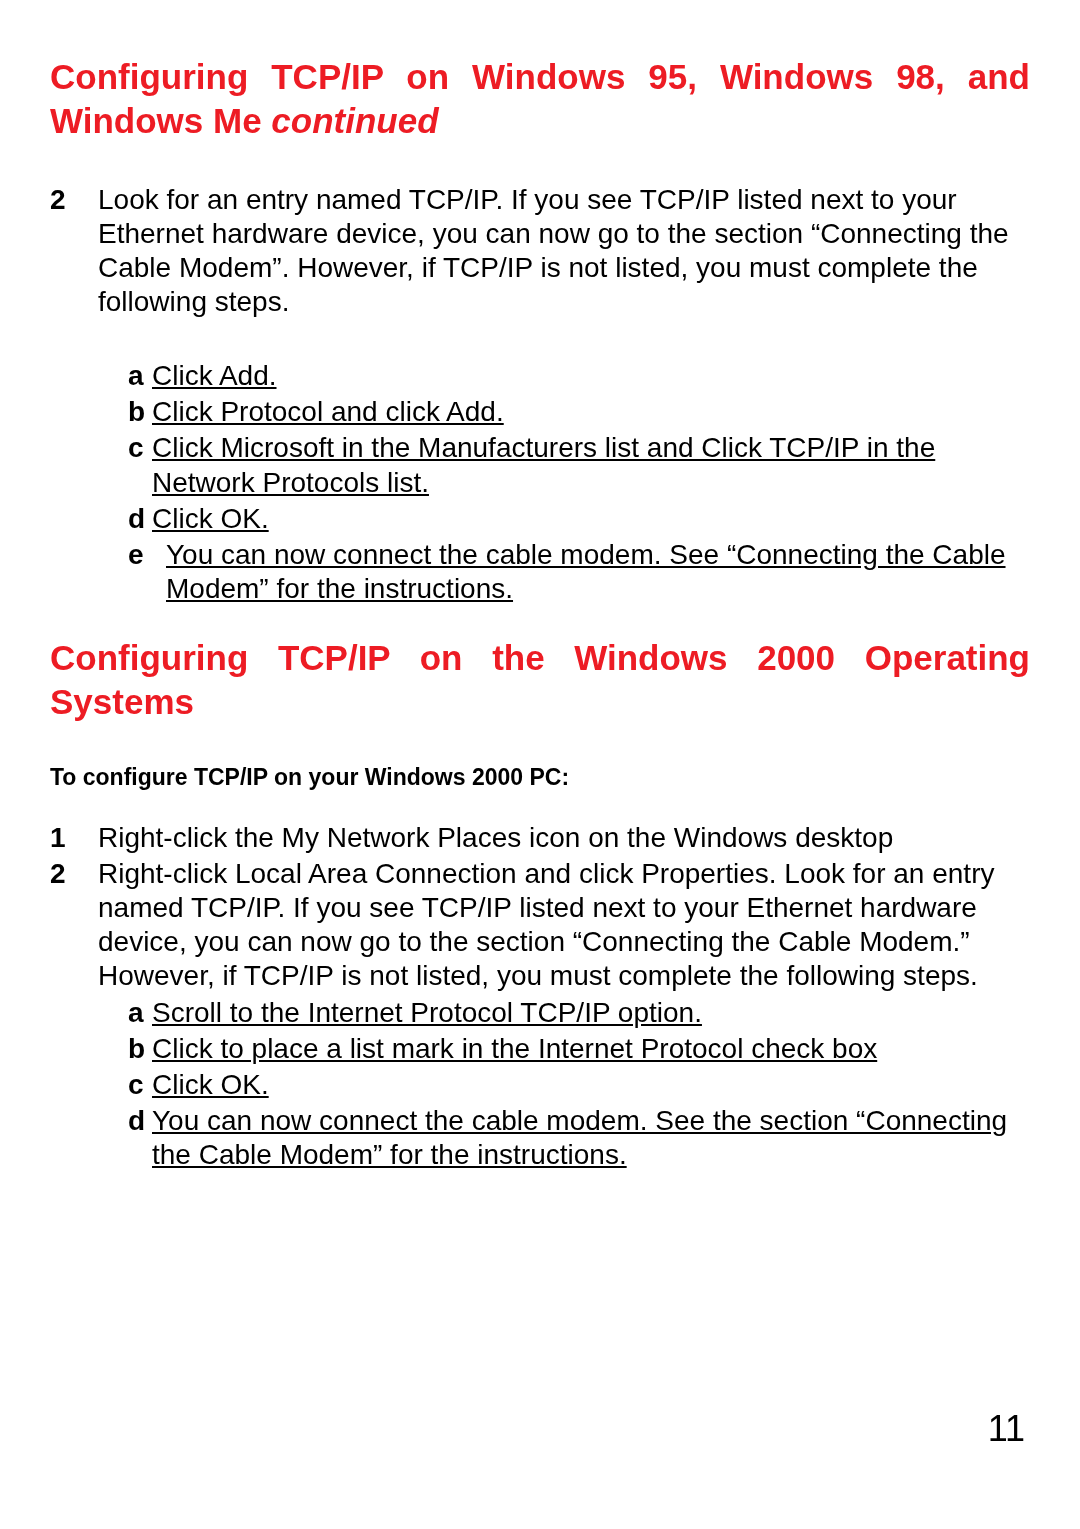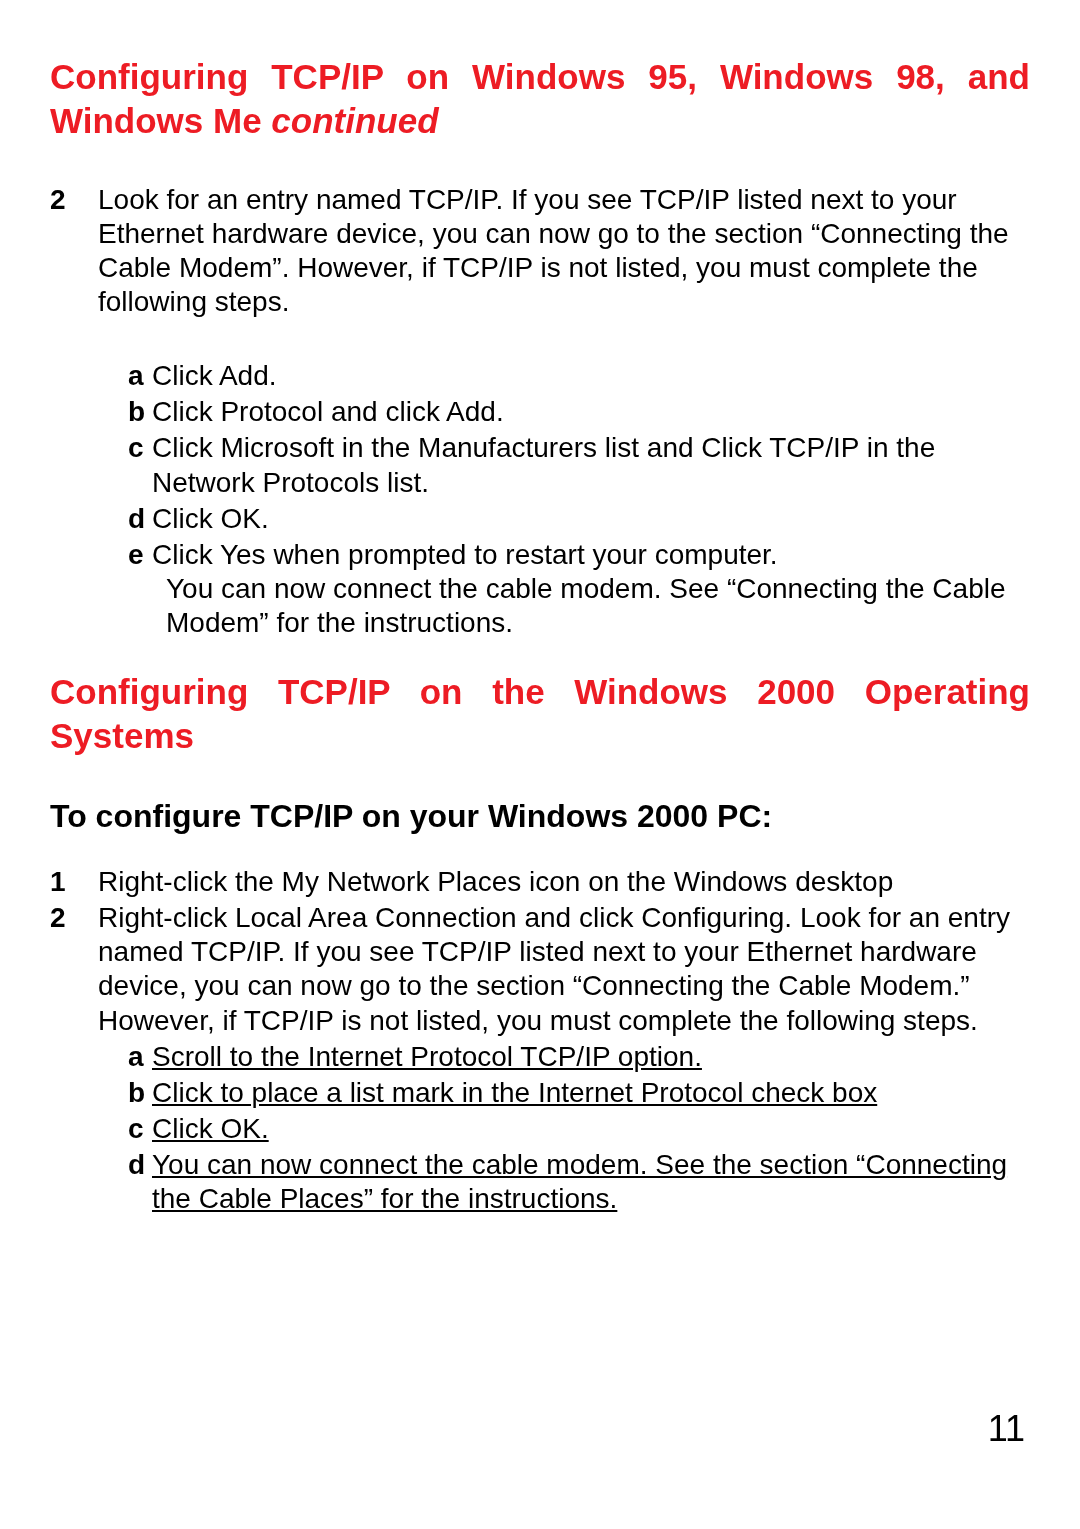--- a/index.html
+++ b/index.html
@@ -30,21 +30,21 @@
   .h-red .continued {
     font-style: italic;
     font-weight: 700;
   }
   .h-red.second {
     margin-top: 30px;
     margin-bottom: 40px;
   }
   .subhead {
     font-weight: 700;
-    font-size: 32px;
+    font-size: 23px;
     margin: 0 0 30px 0;
   }
   .body-text, .step, .substep {
     font-size: 28px;
     line-height: 1.22;
   }
   .step {
     display: flex;
     margin-bottom: 2px;
   }
@@ -62,20 +62,21 @@
   .sublist .substep {
     display: flex;
     margin-bottom: 2px;
   }
   .sublist .substep .letter {
     font-weight: 700;
     min-width: 24px;
   }
   .sublist .substep .txt {
     flex: 1;
+    text-decoration: underline;
   }
   .sublist .substep .txt .cont {
     display: block;
     padding-left: 0;
     margin-left: 14px;
   }
   .sublist2 {
     margin: 0 0 0 78px;
   }
   .sublist2 .substep {
@@ -124,52 +125,51 @@
       <div class="letter">c</div>
       <div class="txt">Click Microsoft in the Manufacturers list and Click TCP/IP in the Network Protocols list.</div>
     </div>
     <div class="substep">
       <div class="letter">d</div>
       <div class="txt">Click OK.</div>
     </div>
     <div class="substep">
       <div class="letter">e</div>
       <div class="txt">
-        <span>Click Yes when prompted to restart your computer.</span>
         <span class="cont">You can now connect the cable modem. See “Connecting the Cable Modem” for the instructions.</span>
       </div>
     </div>
   </div>
 
   <h2 class="h-red second">Configuring TCP/IP on the Windows 2000 Operating Systems</h2>
 
   <p class="subhead">To configure TCP/IP on your Windows 2000 PC:</p>
 
   <div class="step">
     <div class="num">1</div>
     <div class="txt">Right-click the My Network Places icon on the Windows desktop</div>
   </div>
   <div class="step">
     <div class="num">2</div>
-    <div class="txt">Right-click Local Area Connection and click Configuring. Look for an entry named TCP/IP. If you see TCP/IP listed next to your Ethernet hardware device, you can now go to the section “Connecting the Cable Modem.” However, if TCP/IP is not listed, you must complete the following steps.</div>
+    <div class="txt">Right-click Local Area Connection and click Properties. Look for an entry named TCP/IP. If you see TCP/IP listed next to your Ethernet hardware device, you can now go to the section “Connecting the Cable Modem.” However, if TCP/IP is not listed, you must complete the following steps.</div>
   </div>
 
   <div class="sublist2">
     <div class="substep">
       <div class="letter">a</div>
       <div class="txt">Scroll to the Internet Protocol TCP/IP option.</div>
     </div>
     <div class="substep">
       <div class="letter">b</div>
       <div class="txt">Click to place a list mark in the Internet Protocol check box</div>
     </div>
     <div class="substep">
       <div class="letter">c</div>
       <div class="txt">Click OK.</div>
     </div>
     <div class="substep">
       <div class="letter">d</div>
-      <div class="txt">You can now connect the cable modem. See the section “Connecting the Cable Places” for the instructions.</div>
+      <div class="txt">You can now connect the cable modem. See the section “Connecting the Cable Modem” for the instructions.</div>
     </div>
   </div>
 
   <div class="page-number">11</div>
 </div>
 
 </body></html>

